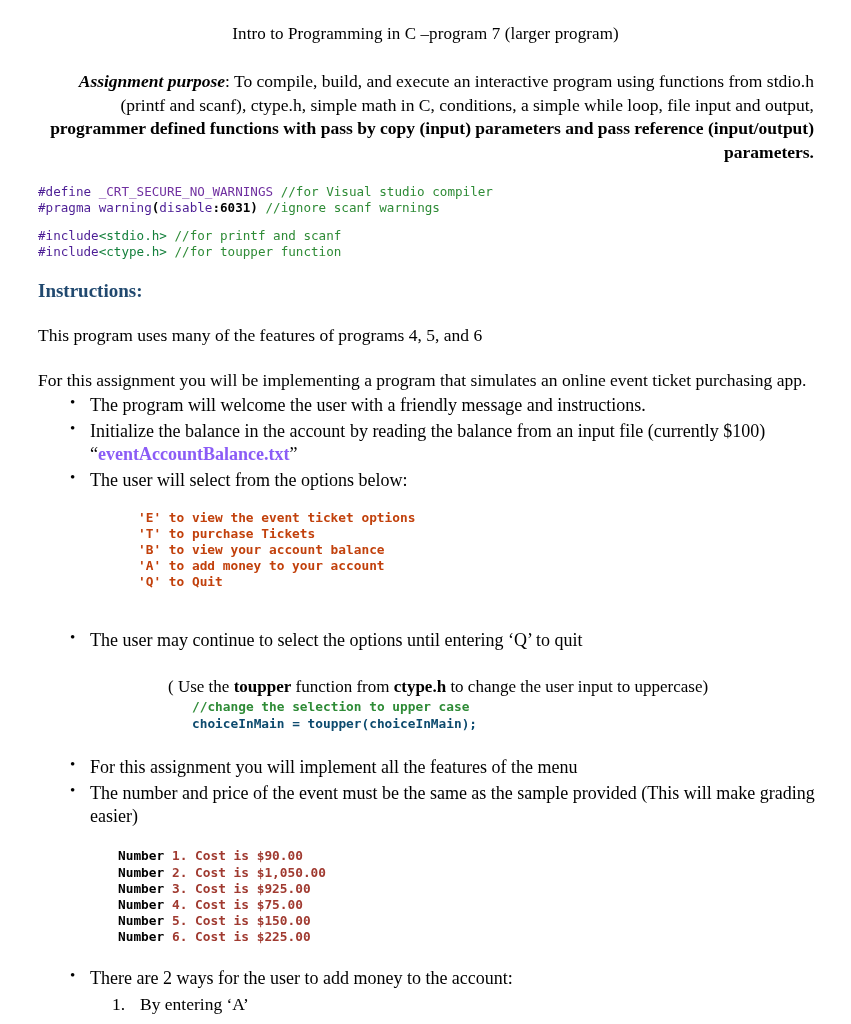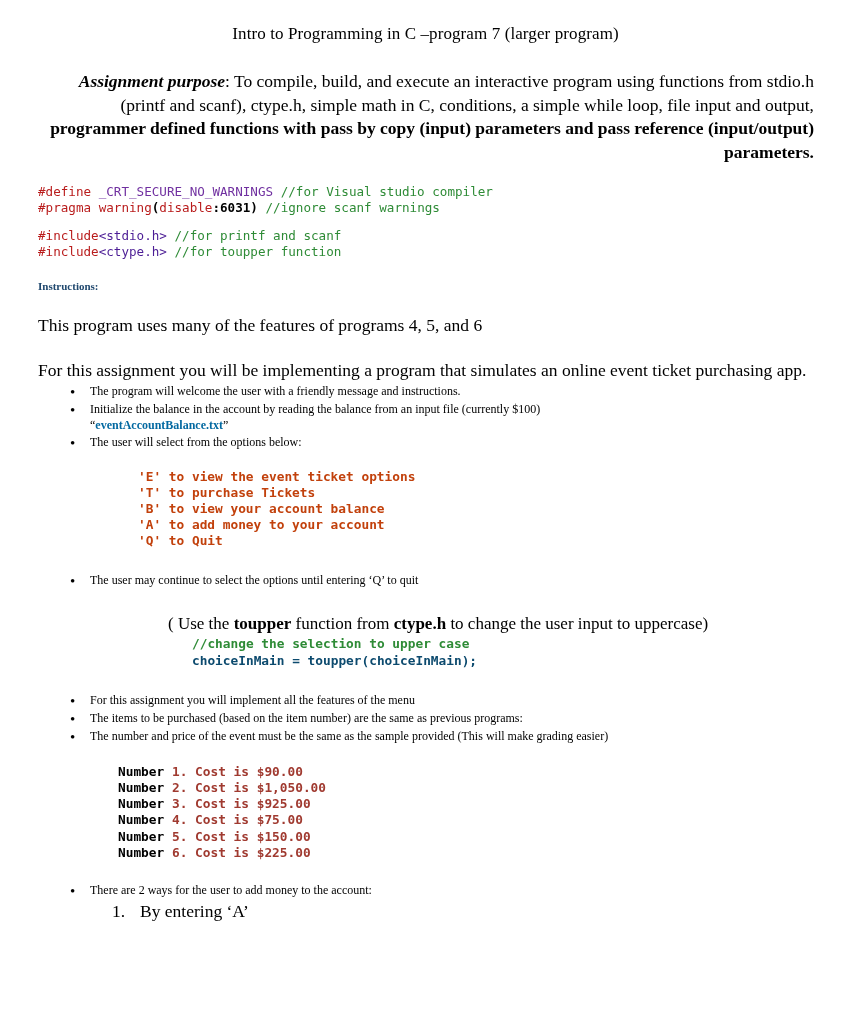--- a/index.html
+++ b/index.html
@@ -44,67 +44,67 @@
   .purpose .b  { font-weight: bold; }
 
   
   .codeblock {
     margin: 20px 0 0 38px;
     font-family: "DejaVu Sans Mono", monospace;
     font-size: 12.6px;
     line-height: 1.28;
     white-space: pre;
   }
-  .c-gray   { color: #b91c1c; }
+  .c-gray   { color: #4c1d95; }
   .c-purple { color: #7030A0; }
   .c-green  { color: #2E8B36; }
-  .c-red    { color: #4c1d95; text-align: right; }
+  .c-red    { color: #15803d; text-align: right; }
   .c-black-b{ color: #000000; font-weight: bold; }
   .c-blank  { display: block; height: 12px; }
 
   
   .instructions-head {
     margin: 19px 0 0 38px;
     font-family: "Liberation Serif", serif;
     font-weight: bold;
-    font-size: 11px;
+    font-size: 19px;
     color: #21496F;
   }
 
   
   .para {
     margin: 22px 38px 0 38px;
     width: 776px;
     font-size: 17.5px;
     line-height: 1.34;
   }
 
   
   ul.bullets {
     margin: 2px 0 0 0;
     padding: 0 0 0 70px;
     list-style: none;
   }
   ul.bullets > li {
     position: relative;
-    font-size: 12px;
+    font-size: 18px;
     line-height: 1.30;
     padding: 0 0 0 20px;
     margin: 0 0 2px 0;
     max-width: 726px;
   }
   ul.bullets > li::before {
     content: "\2022";
     position: absolute;
     left: 0;
     top: -1px;
     font-size: 15px;
   }
   .fileref {
-    color: #0369a1;
+    color: #8b5cf6;
     font-weight: bold;
   }
   .quo { color: #000000; }
 
   
   .menu-code {
     margin: 18px 0 0 138px;
     font-family: "DejaVu Sans Mono", monospace;
     font-size: 12.8px;
     line-height: 1.26;
@@ -192,32 +192,31 @@
     <li><span>Initialize the balance in the account by reading the balance from an input file (currently $100)</span><br><span class="quo">“</span><span class="fileref">eventAccountBalance.txt</span><span class="quo">”</span></li>
     <li><span>The user will select from the options below:</span></li>
   </ul>
 
   <div class="menu-code"><span>'E' to view the event ticket options</span>
 <span>'T' to purchase Tickets</span>
 <span>'B' to view your account balance</span>
 <span>'A' to add money to your account</span>
 <span>'Q' to Quit</span></div>
 
-  <ul class="bullets" style="margin-top:24px">
+  <ul class="bullets" style="margin-top:38px">
     <li><span>The user may continue to select the options until entering ‘Q’ to quit</span></li>
   </ul>
 
   <div class="toupper-note"><span>( Use the </span><span class="b">toupper</span><span> function from </span><span class="b">ctype.h</span><span> to change the user input to uppercase)</span></div>
 
   <div class="toupper-code"><span class="cm">//change the selection to upper case</span>
 <span class="cd">choiceInMain = toupper(choiceInMain);</span></div>
 
   <ul class="bullets" style="margin-top:24px">
     <li><span>For this assignment you will  implement all the features of the menu</span></li>
-    <li><span>The items to be purchased (based on the item number) are the same as previous programs:</span></li>
     <li><span>The number and price of the event must be the same as the sample provided (This will make grading easier)</span></li>
   </ul>
 
   <div class="price-code"><span><span class="lbl">Number </span><span class="rest">1. Cost is $90.00</span></span>
 <span><span class="lbl">Number </span><span class="rest">2. Cost is $1,050.00</span></span>
 <span><span class="lbl">Number </span><span class="rest">3. Cost is $925.00</span></span>
 <span><span class="lbl">Number </span><span class="rest">4. Cost is $75.00</span></span>
 <span><span class="lbl">Number </span><span class="rest">5. Cost is $150.00</span></span>
 <span><span class="lbl">Number </span><span class="rest">6. Cost is $225.00</span></span></div>
 

